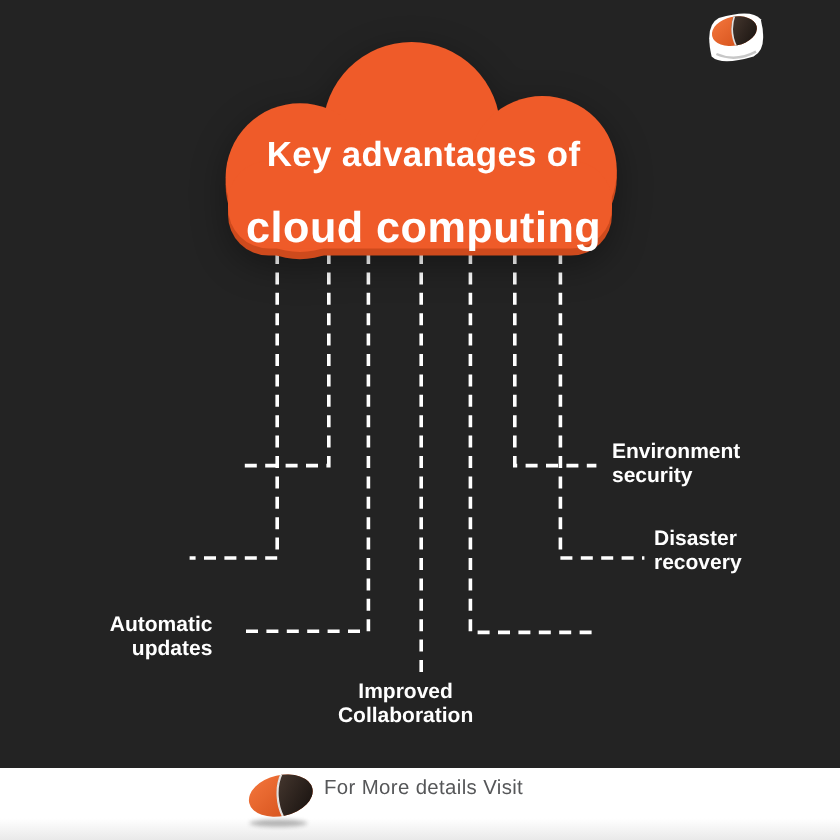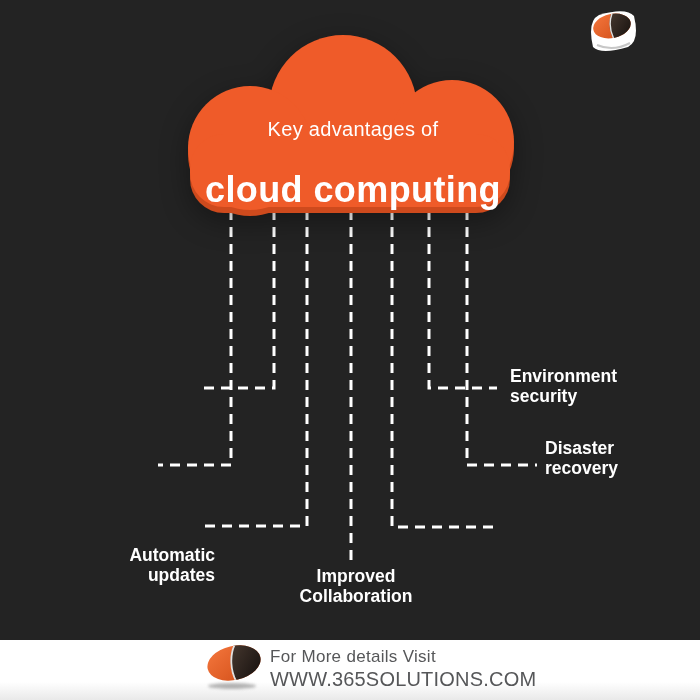--- a/index.html
+++ b/index.html
@@ -13,33 +13,33 @@
   
   .connectors{position:absolute;left:0;top:0;width:700px;height:700px;}
   
   .cloud-svg{position:absolute;left:183px;top:30px;width:340px;height:190px;overflow:visible;
     filter:drop-shadow(0 8px 14px rgba(0,0,0,0.35));}
   .cloud-text{
     position:absolute;left:183px;top:30px;width:340px;height:190px;
     display:flex;flex-direction:column;align-items:center;justify-content:flex-start;
     padding-top:86px;box-sizing:border-box;color:#ffffff;text-align:center;pointer-events:none;
   }
-  .cloud-line1{font-size:20px;font-weight:normal;line-height:26px;letter-spacing:0.3px;}
+  .cloud-line1{font-size:29px;font-weight:bold;line-height:26px;letter-spacing:0.3px;}
   .cloud-line2{font-size:36px;font-weight:bold;line-height:40px;letter-spacing:0.4px;margin-top:28px;}
   
   .lbl{
     position:absolute;color:#ffffff;font-size:17.5px;font-weight:bold;
     line-height:20px;white-space:pre-line;
   }
   .lbl.align-r{text-align:right;}
   .lbl.align-c{text-align:center;}
   #lbl-reduced     {right:505px;top:366px;}
   #lbl-flexibility {right:550px;top:438px;}
-  #lbl-automatic   {right:485px;top:510px;margin-top:35px;}
-  #lbl-improved    {left:256px;width:200px;top:566px;}
+  #lbl-automatic   {right:523px;top:510px;}
+  #lbl-improved    {left:238px;width:200px;top:566px;}
   #lbl-environment {left:510px;top:366px;}
   #lbl-disaster    {left:545px;top:438px;}
   #lbl-better      {left:505px;top:510px;}
   
   .footer{
     position:absolute;left:0;bottom:0;width:700px;height:60px;
     background:linear-gradient(#ffffff 70%, #e9e9e9 100%);
   }
   .footer-logo{position:absolute;left:202px;top:2px;width:66px;height:50px;}
   .footer-text{
@@ -137,17 +137,16 @@
       </defs>
       <ellipse cx="30" cy="44" rx="24" ry="3" fill="#8c8c8c" opacity="0.65" filter="url(#blur2)"></ellipse>
       <g transform="rotate(-13 32 21)">
         <ellipse cx="32" cy="21" rx="27" ry="17" fill="url(#gOr2)"></ellipse>
         <path d="M 37,2 C 28,12 26,30 30,40 L 62,40 L 62,2 Z" clip-path="url(#clip2)" fill="url(#gDk2)"></path>
         <path d="M 37,3 C 29,13 27,28 30,39" stroke="#ffffff" stroke-width="1.8" fill="none" opacity="0.85" clip-path="url(#clip2)"></path>
       </g>
     </svg>
     <div class="footer-text">
       <div class="footer-line1">For More details Visit</div>
-      <div class="footer-line2">WWW.365SOLUTIONS.COM</div>
     </div>
   </div>
 
 </div>
 
 </body></html>

